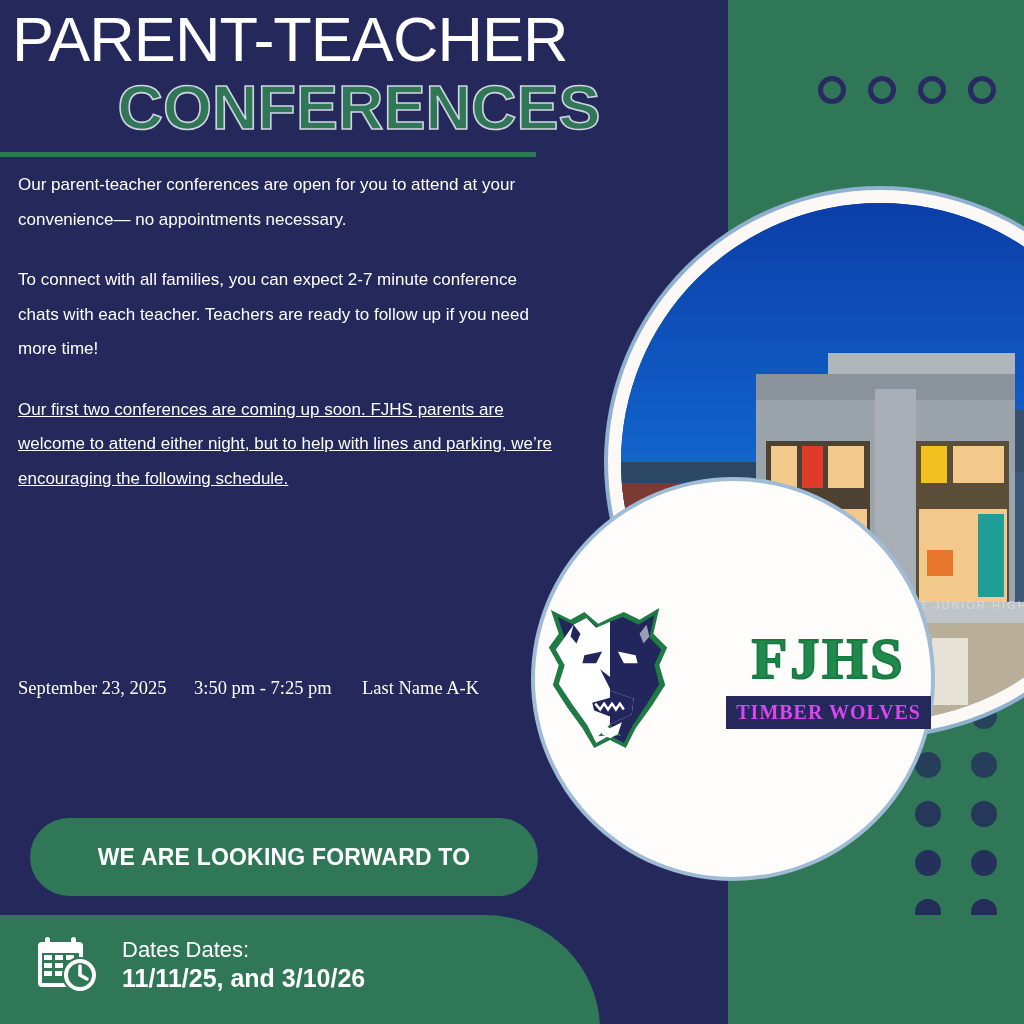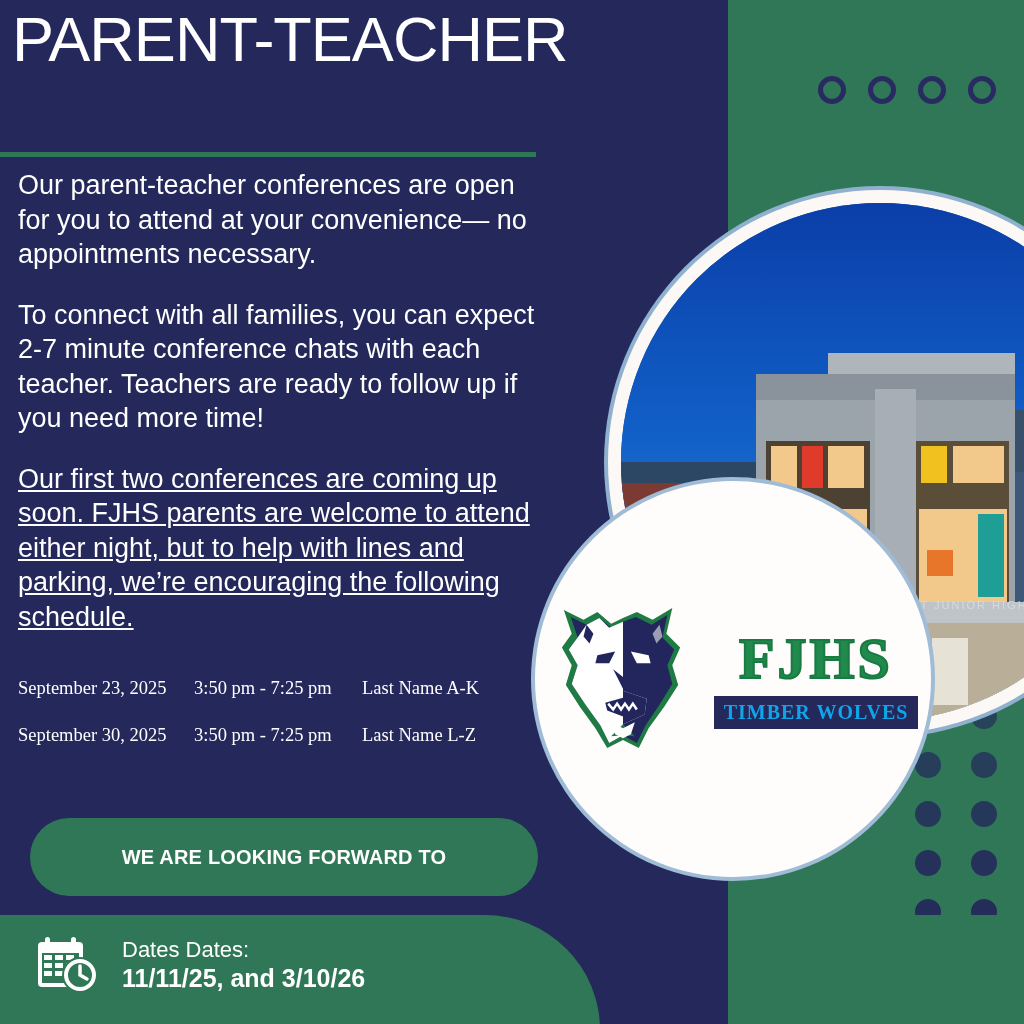--- a/index.html
+++ b/index.html
@@ -32,34 +32,34 @@
   .title-wrap{position:absolute;left:12px;top:6px;width:700px;z-index:6;}
   .t1{font-size:63px;line-height:66px;font-weight:normal;color:#ffffff;letter-spacing:-1px;
       font-family:"Liberation Sans", sans-serif;}
   .t2{font-size:63px;line-height:70px;font-weight:bold;color:#2F7757;letter-spacing:0px;
       text-align:center;padding-right:6px;
       -webkit-text-stroke:1.6px #cfd3df;}
   .rule{position:absolute;left:0;top:152px;width:536px;height:5px;background:#2F7757;z-index:6;}
 
   
   .body-copy{position:absolute;left:18px;top:168px;width:552px;z-index:6;color:#ffffff;}
-  .body-copy p{margin:0 17px 26px 0;font-size:27px;line-height:34.5px;font-weight:400;}
+  .body-copy p{margin:0 17px 26px 0;font-size:17px;line-height:34.5px;font-weight:400;}
   .body-copy p:last-child{margin-bottom:0;text-decoration:underline;}
 
   
   .schedule{position:absolute;left:18px;top:676px;width:560px;z-index:6;color:#ffffff;font-family:Liberation Serif, serif;}
   .sched-row{display:flex;font-size:18.5px;line-height:24px;margin-bottom:23px;}
   .sched-date{width:176px;}
   .sched-time{width:168px;}
   .sched-names{flex:1;}
 
   
   .cta{position:absolute;left:30px;top:818px;width:508px;height:78px;background:#2F7757;
        border-radius:40px;display:flex;align-items:center;justify-content:center;z-index:6;}
-  .cta-txt{color:#ffffff;font-size:20px;line-height:30px;font-weight:bold;text-align:center;letter-spacing:0.2px;}
+  .cta-txt{color:#ffffff;font-size:23px;line-height:30px;font-weight:bold;text-align:center;letter-spacing:0.2px;}
 
   
   .footer{position:absolute;left:36px;top:933px;display:flex;align-items:center;gap:20px;z-index:7;}
   .cal-icon{width:66px;height:62px;flex:none;}
   .fut-label{color:#ffffff;font-size:22px;line-height:27px;font-weight:400;}
   .fut-dates{color:#ffffff;font-size:25px;line-height:30px;font-weight:bold;}
 
   
   .photo-circle{position:absolute;left:604px;top:186px;width:552px;height:552px;border-radius:50%;
                 background:#8FB0CE;padding:4px;box-sizing:border-box;z-index:2;}
@@ -95,27 +95,27 @@
   .canopy{position:absolute;left:40%;right:0;top:77%;height:4%;background:#BEC4C8;}
   .sign{position:absolute;left:44%;top:76.5%;font-size:11px;letter-spacing:2px;color:#D9DEE2;
         font-family:"Liberation Sans", sans-serif;white-space:nowrap;opacity:.85;}
   .entry{position:absolute;left:58%;right:0;top:81%;height:19%;background:#B9AE97;}
   .entry-door{position:absolute;background:#E6E2D6;}
 
   
   .logo-circle{position:absolute;left:531px;top:477px;width:404px;height:404px;border-radius:50%;
                background:#9FBBD6;padding:4px;box-sizing:border-box;z-index:4;}
   .logo-inner{width:100%;height:100%;border-radius:50%;background:#FFFDFC;position:relative;
-              display:flex;align-items:center;justify-content:center;gap:22px;}
+              display:flex;align-items:center;justify-content:space-between;gap:22px;}
   .wolf{width:138px;height:150px;flex:none;margin-left:6px;}
   .logo-text{display:flex;flex-direction:column;align-items:center;gap:8px;}
   .fjhs{font-size:58px;line-height:58px;font-weight:bold;color:#1F8A4C;letter-spacing:3px;
         -webkit-text-stroke:2px #1A7A43;font-family:"Liberation Serif", serif;}
   .tw-bar{background:#24285B;padding:5px 10px 6px;}
-  .tw-txt{color:#0ea5e9;font-size:20px;line-height:22px;font-weight:bold;letter-spacing:1px;
+  .tw-txt{color:#d946ef;font-size:20px;line-height:22px;font-weight:bold;letter-spacing:1px;
           font-family:"Liberation Serif", serif;}
 </style>
 </head>
 <body>
 
 <div id="poster">
 
   <div class="panel-green-right"></div>
   <div class="panel-navy"></div>
 
@@ -214,39 +214,35 @@
 
   <div class="dots-row">
     <span class="ring"></span>
     <span class="ring"></span>
     <span class="ring"></span>
     <span class="ring"></span>
   </div>
 
   <div class="title-wrap">
     <div class="t1">PARENT-TEACHER</div>
+    <div class="t2">CONFERENCES</div>
   </div>
   <div class="rule"></div>
 
   <div class="body-copy">
     <p>Our parent-teacher conferences are open for you to attend at your convenience— no appointments necessary.</p>
     <p>To connect with all families, you can expect 2-7 minute conference chats with each teacher. Teachers are ready to follow up if you need more time!</p>
     <p>Our first two conferences are coming up soon. FJHS parents are welcome to attend either night, but to help with lines and parking, we’re encouraging the following schedule.</p>
   </div>
 
   <div class="schedule">
     <div class="sched-row">
       <span class="sched-date">September 23, 2025</span>
       <span class="sched-time">3:50 pm - 7:25 pm</span>
       <span class="sched-names">Last Name A-K</span>
-    </div>
-    <div class="sched-row">
-      <span class="sched-date">September 30, 2025</span>
-      <span class="sched-time">3:50 pm - 7:25 pm</span>
-      <span class="sched-names">Last Name L-Z</span>
     </div>
   </div>
 
   <div class="cta">
     <div class="cta-txt">
       <div>WE ARE LOOKING FORWARD TO</div>
     </div>
   </div>
 
   <div class="bottom-band"></div>

